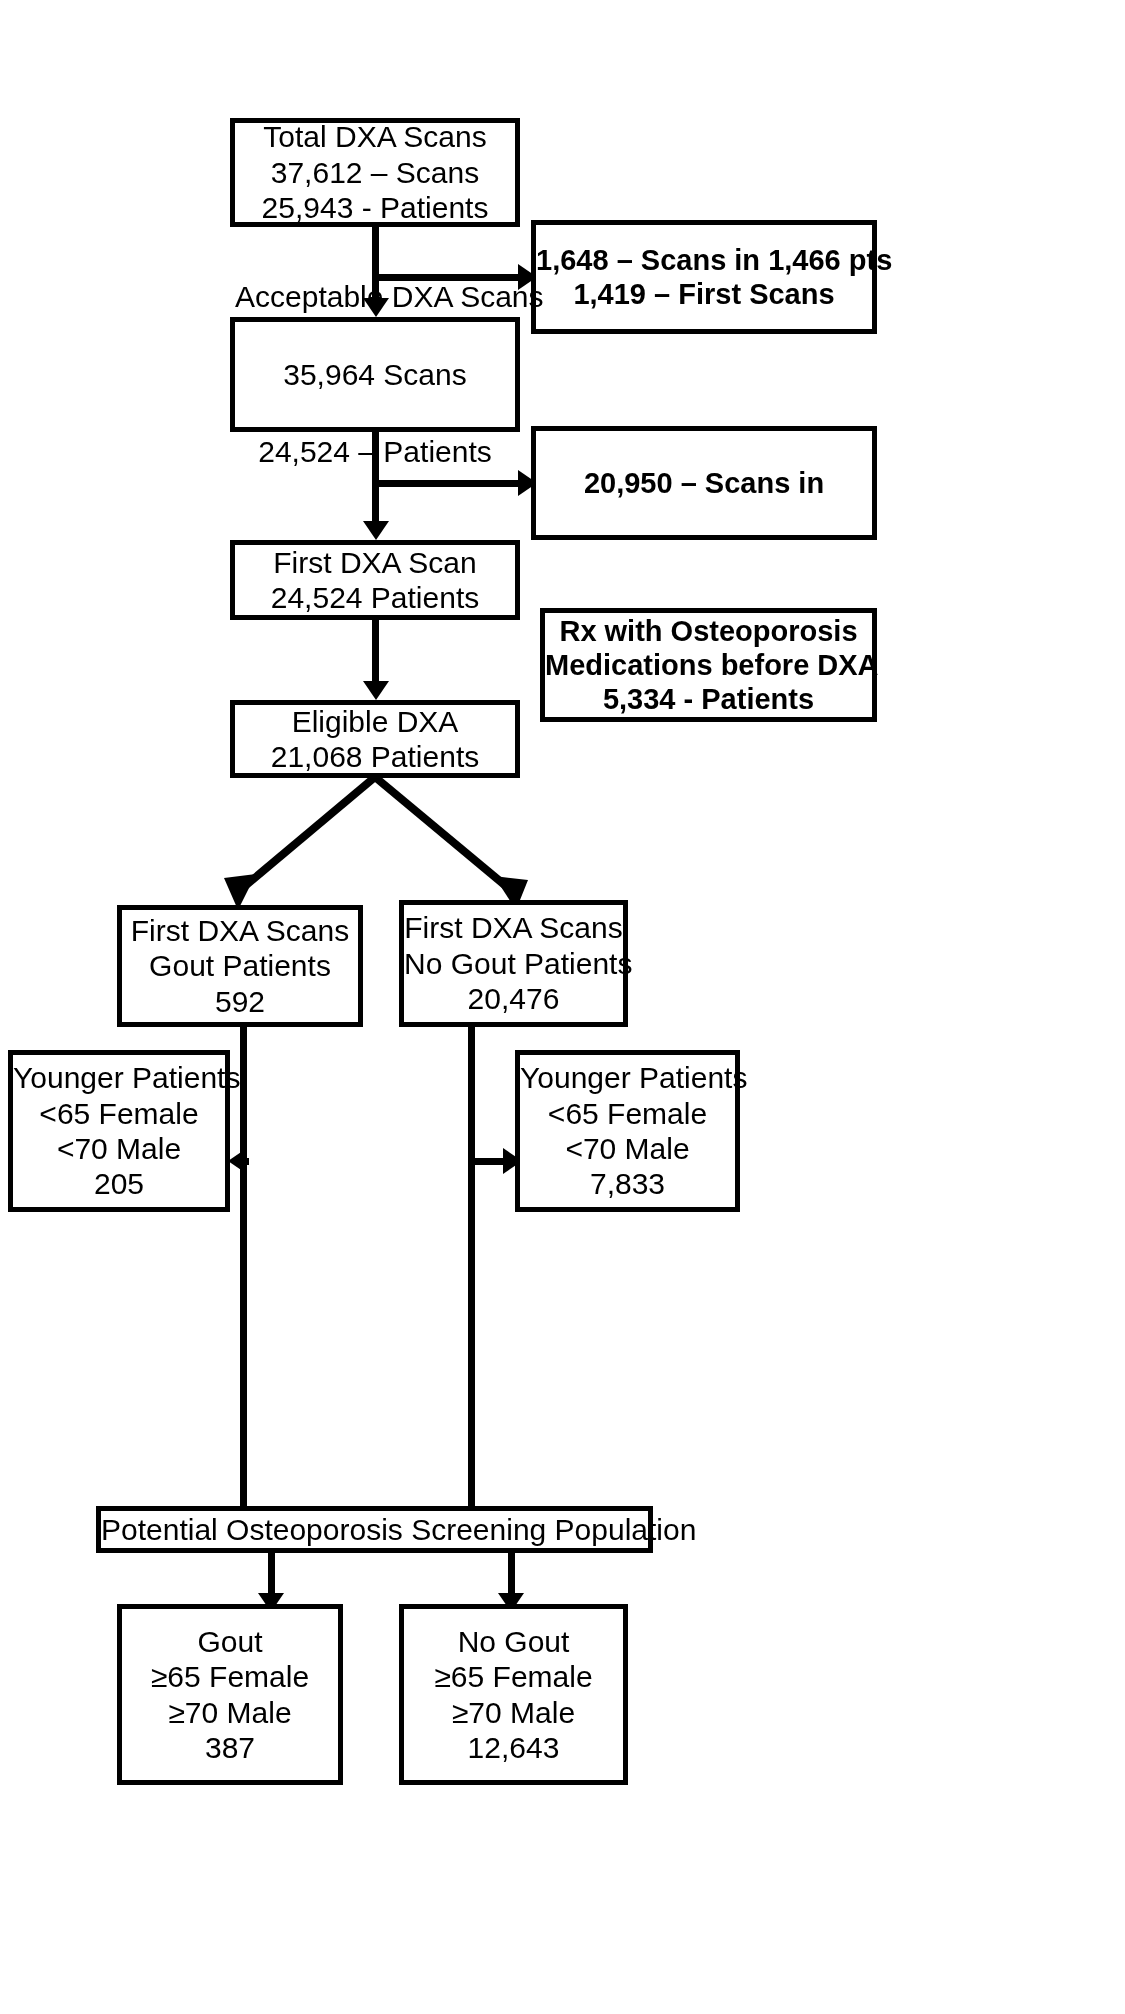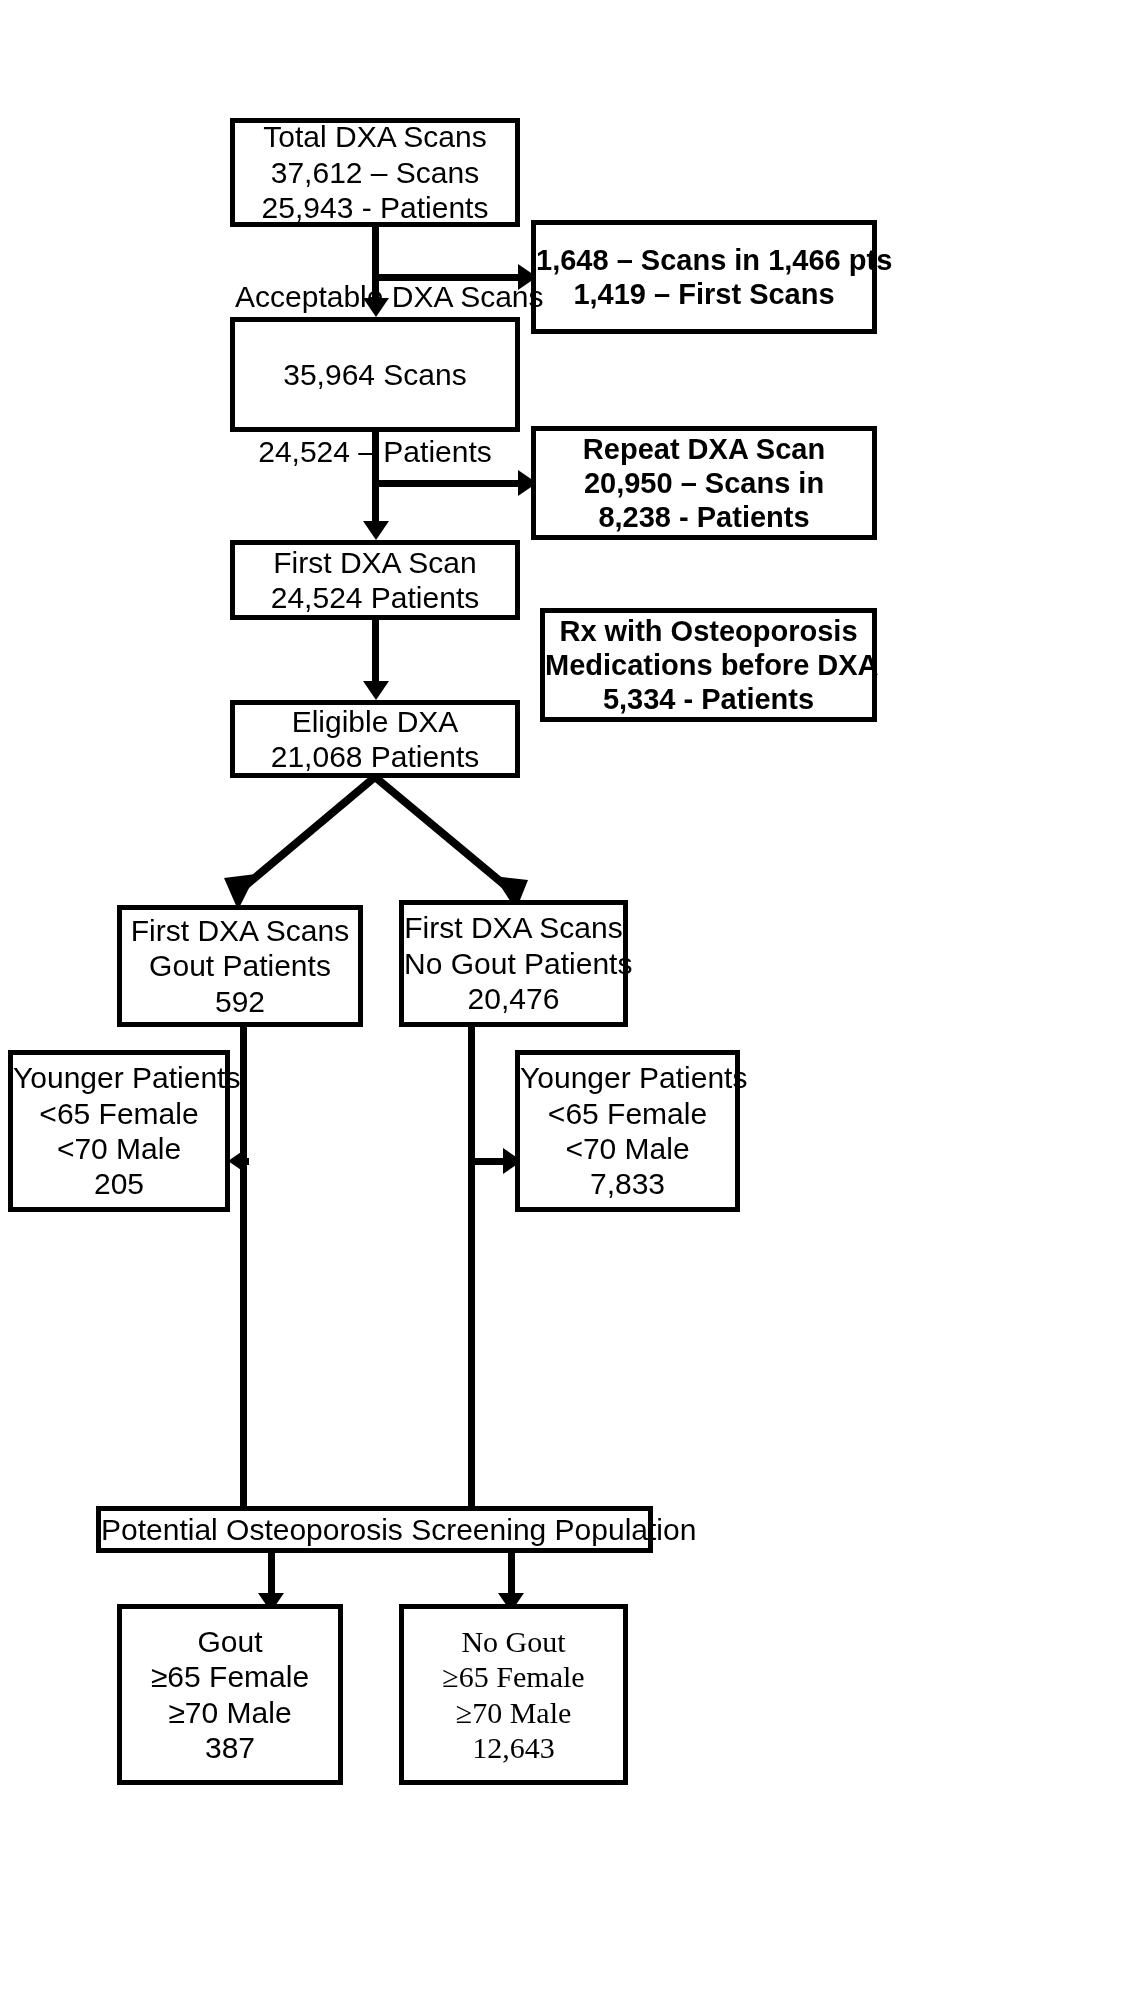--- a/index.html
+++ b/index.html
@@ -82,23 +82,21 @@
     <span class="ln f29 bold">1,419 – First Scans</span>
   </div>
 
   <div class="box" style="left:230px; top:305px; width:290px; height:115px;gap:42px;">
     <span class="ln f30">Acceptable DXA Scans</span>
     <span class="ln f30">35,964 Scans</span>
     <span class="ln f30">24,524 – Patients</span>
   </div>
 
   <div class="box" style="left:531px; top:414px; width:346px; height:114px;">
-    <span class="ln f29 bold">Repeat DXA Scan</span>
     <span class="ln f29 bold">20,950 – Scans in</span>
-    <span class="ln f29 bold">8,238 - Patients</span>
   </div>
 
   <div class="box" style="left:230px; top:528px; width:290px; height:80px;">
     <span class="ln f30">First DXA Scan</span>
     <span class="ln f30">24,524  Patients</span>
   </div>
 
   <div class="box" style="left:540px; top:596px; width:337px; height:114px;">
     <span class="ln f29 bold">Rx with Osteoporosis</span>
     <span class="ln f29 bold">Medications before DXA</span>
@@ -140,20 +138,20 @@
     <span class="ln f30">Potential Osteoporosis Screening Population</span>
   </div>
 
   <div class="box" style="left:117px; top:1592px; width:226px; height:181px;">
     <span class="ln f30">Gout</span>
     <span class="ln f30">≥65 Female</span>
     <span class="ln f30">≥70 Male</span>
     <span class="ln f30">387</span>
   </div>
 
-  <div class="box" style="left:399px; top:1592px; width:229px; height:181px;font-family:Liberation Serif, serif;">
+  <div class="box" style="left:399px; top:1592px; width:229px; height:181px;">
     <span class="ln f30">No Gout</span>
     <span class="ln f30">≥65 Female</span>
     <span class="ln f30">≥70 Male</span>
     <span class="ln f30">12,643</span>
   </div>
 
 </div>
 
 </body></html>

